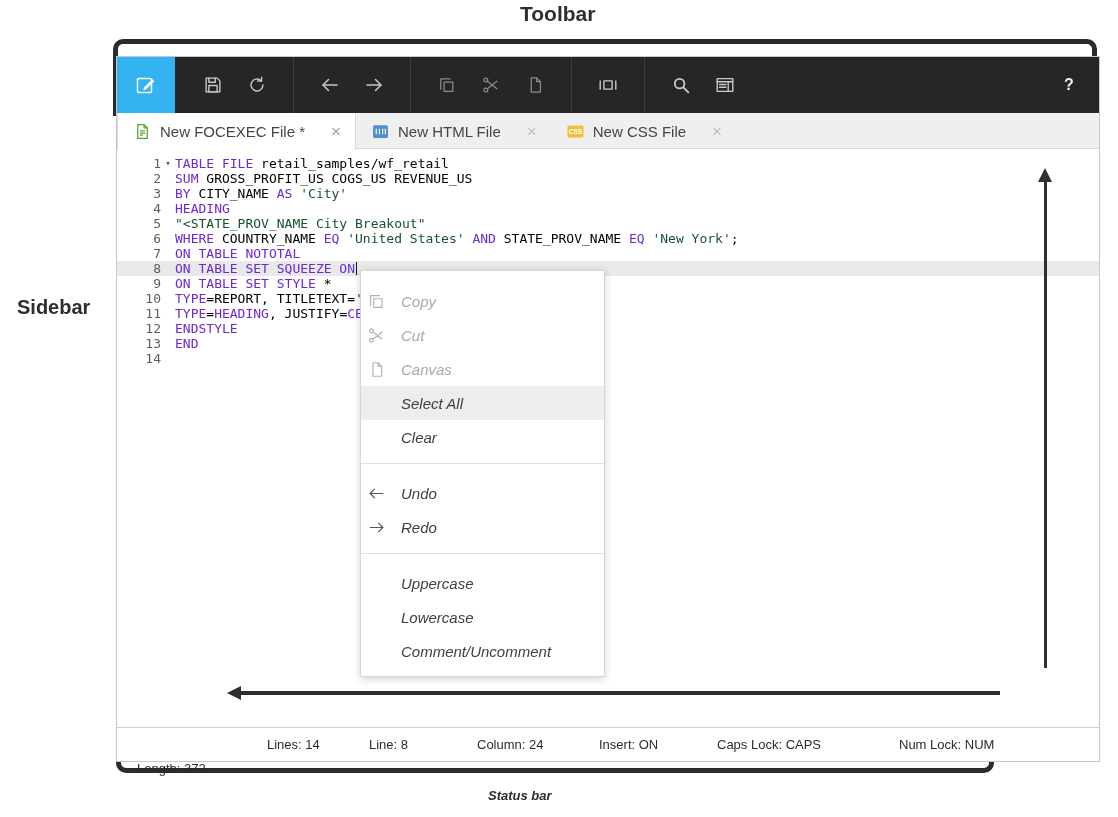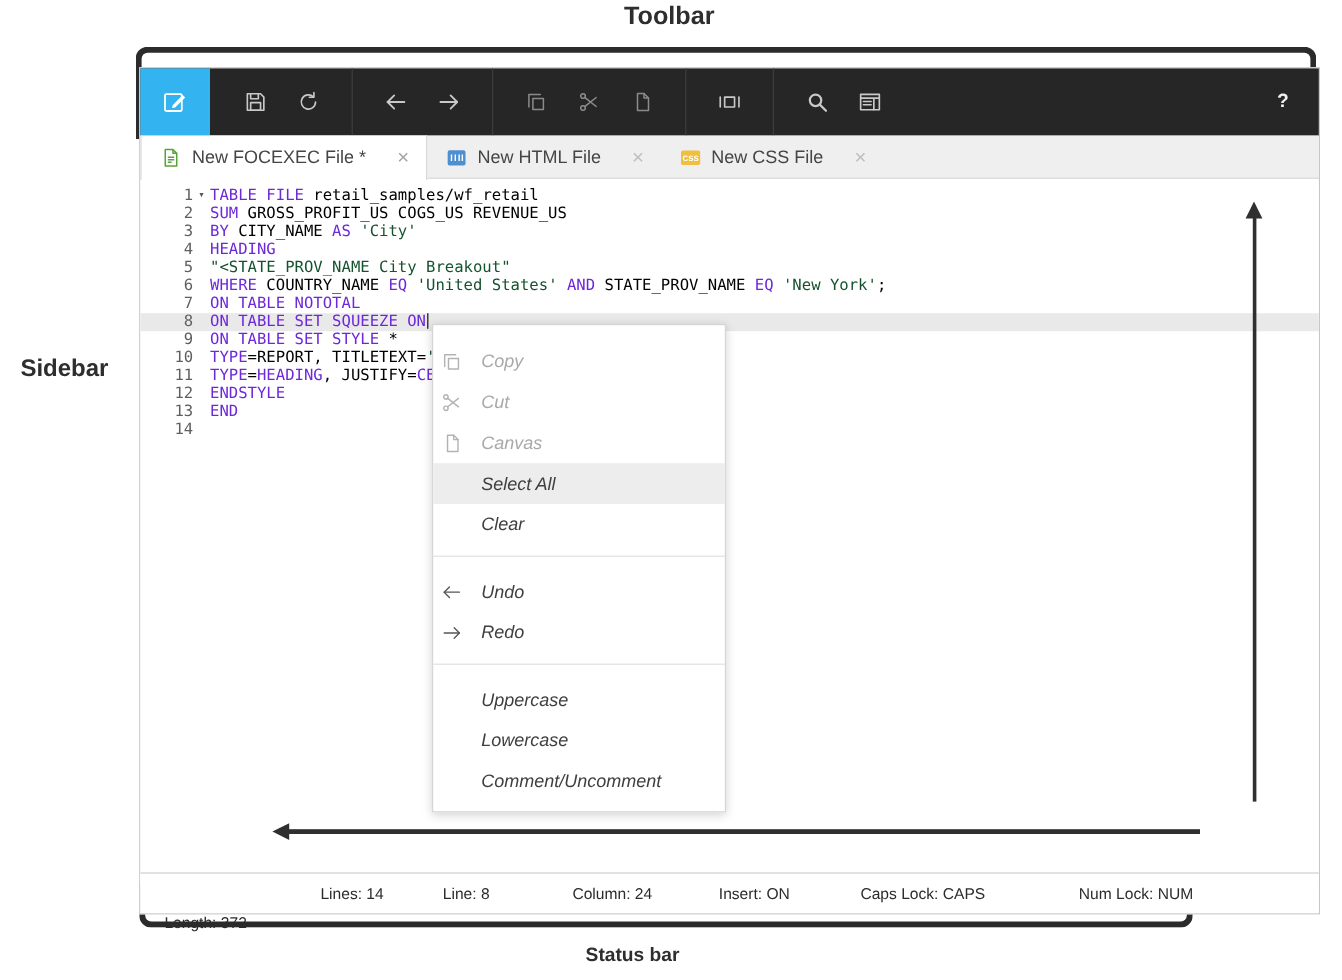--- a/index.html
+++ b/index.html
@@ -93,21 +93,21 @@
 
   <div class="anno-label" style="left:17px;top:296px;font-size:20px;">Sidebar</div>
   <div class="bracket" id="sidebar-bracket"></div>
 
   <div class="anno-label" style="left:1007px;top:681px;">Canvas</div>
   <div class="arrow-line" style="left:240px;top:691px;width:760px;height:4px;z-index:6;"></div>
   <div class="arrow-head head-left" style="left:227px;top:686px;z-index:6;"></div>
   <div class="arrow-line" style="left:1044px;top:181px;width:3px;height:487px;z-index:6;"></div>
   <div class="arrow-head head-up" style="left:1038px;top:168px;z-index:6;"></div>
 
-  <div class="anno-label" style="left:488px;top:788px;font-size:16px;">Status bar</div>
+  <div class="anno-label" style="left:488px;top:788px;font-size:13px;font-style:italic;">Status bar</div>
   <div class="bracket" id="statusbar-bracket"></div>
 
   <div id="app-window">
 
     <div id="toolbar">
       <span id="toolbar-buttons" style="display:flex;align-items:center;">
           <span class="tb-btn blue" style="margin-right: 16px;">
             <span>
               <svg width="24" height="24" viewBox="0 0 24 24" fill="none" stroke="currentColor" stroke-width="1.5" stroke-linecap="round" stroke-linejoin="round">
                 <rect x="3.5" y="5.5" width="14" height="14" rx="1"></rect>

